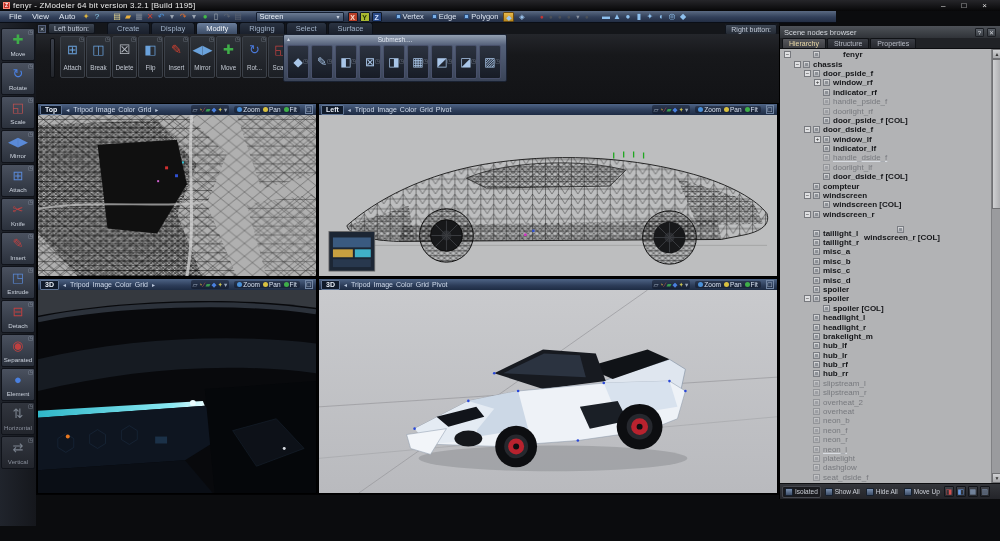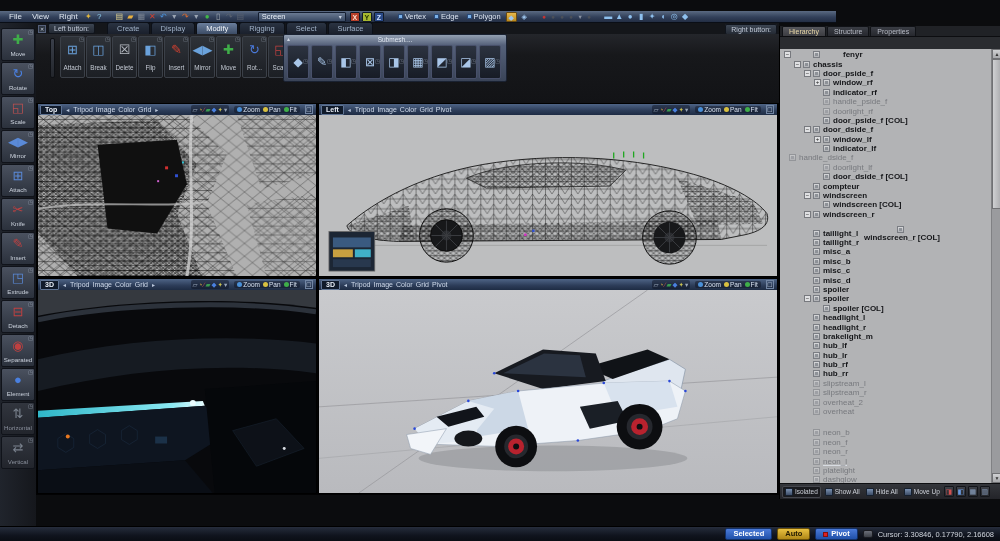--- a/index.html
+++ b/index.html
@@ -117,26 +117,35 @@
 .badge.gold{background:linear-gradient(#e8c040,#b08818);color:#201800;border:1px solid #6a5008}
 .redsq{display:inline-block;width:5px;height:5px;background:#e02020;margin-right:3px;border:1px solid #801010}
 #cursor-ico{width:10px;height:8px;background:linear-gradient(#6a6e78,#3c4048);border:1px solid #1a1c22;border-radius:2px}
 #cursor-text{font-size:7.5px;color:#cfd4dc}
 </style>
 </head>
 <body>
 
 <div id="app">
 
+  <div id="titlebar" class="abs">
+    <div id="title-icon">Z</div>
+    <div id="title-text">fenyr - ZModeler 64 bit version 3.2.1 [Build 1195]</div>
+    <div id="win-controls">
+        <span class="winbtn">–</span>
+        <span class="winbtn">□</span>
+        <span class="winbtn">×</span>
+      </div>
+  </div>
 
   <div id="menurow" class="abs">
     <span id="menu-list" style="display:flex">
         <span class="menu-item">File</span>
         <span class="menu-item">View</span>
-        <span class="menu-item">Right</span>
+        <span class="menu-item">Auto</span>
       </span>
     <span id="quick-icons" style="display:flex">
         <span class="tb-ico" style="color: rgb(224, 182, 62);">✦</span>
         <span class="tb-ico" style="color: rgb(143, 208, 240);">?</span>
       </span>
     <span class="tbgap"></span>
     <span id="file-icons" style="display:flex">
         <span class="tb-ico" style="color: rgb(232, 216, 144);">▤</span>
         <span class="tb-ico" style="color: rgb(232, 176, 64);">▰</span>
         <span class="tb-ico" style="color: rgb(125, 134, 147);">▦</span>
@@ -602,20 +611,25 @@
               <circle cx="96" cy="140" r="1.3"></circle>
               <circle cx="260" cy="152" r="1.3"></circle>
               <circle cx="368" cy="102" r="1.3"></circle>
             </g>
         </svg>
       </div>
     </div>
   </div>
 
   <div id="rightpanel" class="abs">
+    <div id="rp-header">
+      <span id="rp-title">Scene nodes browser</span>
+      <span class="rp-hbtn">?</span>
+      <span class="rp-hbtn">✕</span>
+    </div>
     <div id="rp-tabs">
         <span class="rptab active">Hierarchy</span>
         <span class="rptab">Structure</span>
         <span class="rptab">Properties</span>
       </div>
     <div id="tree-wrap">
       <div id="tree">
           <div class="trow" style="padding-left: 4px; gap: 20px;">
             <span class="texp">−</span>
             <span class="tico"></span>
@@ -664,21 +678,21 @@
           <div class="trow" style="padding-left: 34px;">
             <span class="texp">+</span>
             <span class="tico"></span>
             <span class="tlabel">window_lf</span>
           </div>
           <div class="trow" style="padding-left: 34px;">
             <span class="texp hid"></span>
             <span class="tico"></span>
             <span class="tlabel">indicator_lf</span>
           </div>
-          <div class="trow" style="">
+          <div class="trow" style="padding-left: 34px; text-decoration: underline;">
             <span class="texp hid"></span>
             <span class="tico dim"></span>
             <span class="tlabel dim">handle_dside_f</span>
           </div>
           <div class="trow" style="padding-left: 34px;">
             <span class="texp hid"></span>
             <span class="tico dim"></span>
             <span class="tlabel dim">doorlight_lf</span>
           </div>
           <div class="trow" style="padding-left: 34px;">
@@ -804,21 +818,21 @@
           <div class="trow" style="padding-left: 24px;">
             <span class="texp hid"></span>
             <span class="tico dim"></span>
             <span class="tlabel dim">overheat_2</span>
           </div>
           <div class="trow" style="padding-left: 24px;">
             <span class="texp hid"></span>
             <span class="tico dim"></span>
             <span class="tlabel dim">overheat</span>
           </div>
-          <div class="trow" style="padding-left: 24px; margin-top: 12px;">
+          <div class="trow" style="padding-left: 24px;">
             <span class="texp hid"></span>
             <span class="tico dim"></span>
             <span class="tlabel dim">neon_b</span>
           </div>
           <div class="trow" style="padding-left: 24px;">
             <span class="texp hid"></span>
             <span class="tico dim"></span>
             <span class="tlabel dim">neon_f</span>
           </div>
           <div class="trow" style="padding-left: 24px;">
@@ -871,30 +885,14 @@
           <span>Move Up</span>
         </span>
         <span class="ttbico" style="color: rgb(208, 80, 80);">◨</span>
         <span class="ttbico" style="color: rgb(106, 154, 224);">◧</span>
         <span class="ttbico" style="color: rgb(138, 160, 192);">▦</span>
         <span class="ttbico" style="color: rgb(138, 160, 192);">▥</span>
       </div>
   </div>
 
 
-  <div id="statusbar" class="abs">
-    <span id="status-badges" style="display:flex;gap:5px">
-        <span class="badge blue">
-          <span>Selected</span>
-        </span>
-        <span class="badge gold">
-          <span>Auto</span>
-        </span>
-        <span class="badge blue">
-          <span class="redsq"></span>
-          <span>Pivot</span>
-        </span>
-      </span>
-    <span id="cursor-ico"></span>
-    <span id="cursor-text">Cursor: 3.30846, 0.17790, 2.16608</span>
-  </div>
 
 </div>
 
 </body></html>

